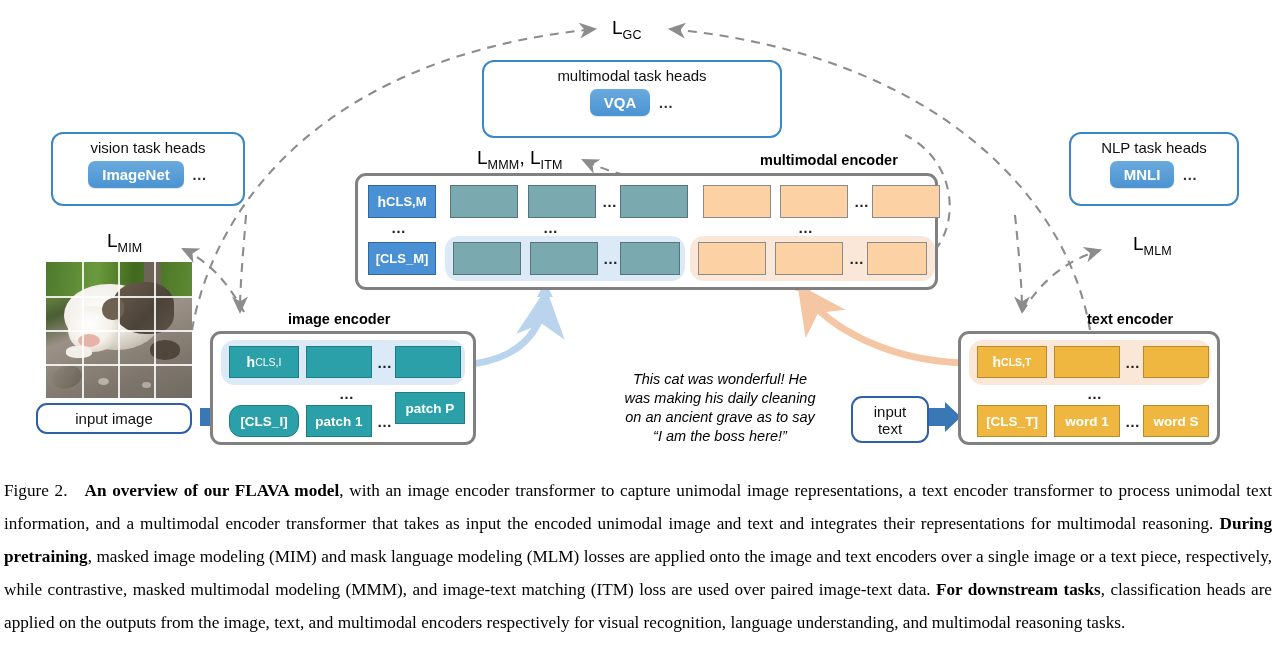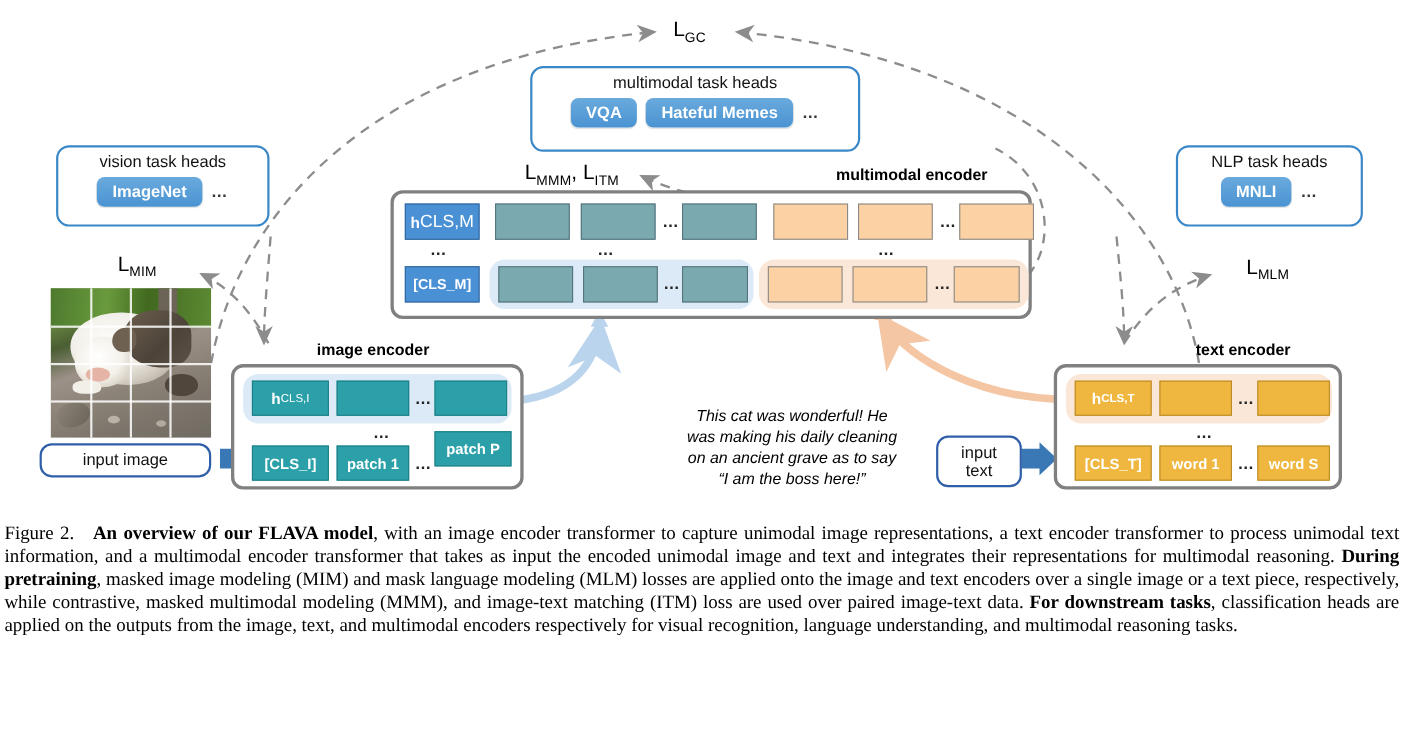--- a/index.html
+++ b/index.html
@@ -70,21 +70,21 @@
   
   .inbox{
     position:absolute;border:2px solid #2f5fa8;border-radius:11px;background:#fff;
     box-sizing:border-box;display:flex;align-items:center;justify-content:center;
     font-size:15px;color:#111;text-align:center;line-height:17px;z-index:6;
   }
 
   
   .caption{
     position:absolute;left:4px;top:474px;width:1268px;
-    font-family:"Liberation Serif",serif;font-size:17.2px;line-height:21px;
+    font-family:"Liberation Serif",serif;font-size:17.2px;line-height:33px;
     text-align:justify;color:#000;
   }
   .caption b{font-weight:bold;}
 
   
   #catphoto{position:absolute;left:46px;top:262px;width:146px;height:136px;z-index:3;overflow:hidden;}
   .gridline{position:absolute;background:rgba(255,255,255,.85);}
 
   svg.layer{position:absolute;left:0;top:0;width:1276px;height:666px;pointer-events:none;}
   #arcs{z-index:2;}
@@ -140,21 +140,20 @@
   </svg>
 
   <div class="loss" style="left:612px;top:17px;">
     <span>L</span><sub>GC</sub>
   </div>
 
   <div class="head-panel" style="left:482px;top:60px;width:300px;height:78px;">
     <div class="head-title">multimodal task heads</div>
     <div class="head-row">
       <div class="pill">VQA</div>
-      <div class="pill">Hateful Memes</div>
       <div class="dots">…</div>
     </div>
   </div>
 
   <div class="head-panel" style="left:51px;top:132px;width:194px;height:74px;align-items:center;">
     <div class="head-title">vision task heads</div>
     <div class="head-row">
       <div class="pill">ImageNet</div>
       <div class="dots">…</div>
     </div>
@@ -180,21 +179,21 @@
 
   <div class="enc-label" style="left:760px;top:152px;">multimodal encoder</div>
 
   <div class="enc-frame" style="left:355px;top:173px;width:583px;height:117px;">
 
     <div class="hl-blue" style="left:87px;top:60px;width:240px;height:45px;"></div>
     <div class="hl-orange" style="left:332px;top:60px;width:245px;height:45px;"></div>
 
     <div class="tok blue" style="left:10px;top:9px;width:68px;height:33px;z-index:3;">
       <span>h</span>
-        <sub style="font-size:16px;font-weight:normal;text-align:center;">CLS,M</sub>
+        <sub style="font-size:13px;font-weight:bold;text-align:center;">CLS,M</sub>
     </div>
     <div class="tok tealpale" style="left:92px;top:9px;width:68px;height:33px;z-index:3;"></div>
     <div class="tok tealpale" style="left:170px;top:9px;width:68px;height:33px;z-index:3;"></div>
     <div class="hdots" style="left:244px;top:17px;">…</div>
     <div class="tok tealpale" style="left:262px;top:9px;width:68px;height:33px;z-index:3;"></div>
 
     <div class="tok orangepale" style="left:345px;top:9px;width:68px;height:33px;z-index:3;"></div>
     <div class="tok orangepale" style="left:422px;top:9px;width:68px;height:33px;z-index:3;"></div>
     <div class="hdots" style="left:496px;top:17px;">…</div>
     <div class="tok orangepale" style="left:514px;top:9px;width:68px;height:33px;z-index:3;"></div>
@@ -223,21 +222,21 @@
     <div class="tok teal" style="left:16px;top:12px;width:70px;height:32px;z-index:3;">
       <span>h</span>
         <sub style="font-size:10.5px;font-weight:normal;">CLS,I</sub>
     </div>
     <div class="tok teal" style="left:93px;top:12px;width:66px;height:32px;z-index:3;"></div>
     <div class="hdots" style="left:164px;top:20px;z-index:3;">…</div>
     <div class="tok teal" style="left:182px;top:12px;width:66px;height:32px;z-index:3;"></div>
 
     <div class="vdots" style="left:126px;top:51px;">…</div>
 
-    <div class="tok teal" style="left:16px;top:71px;width:70px;height:32px;z-index:3;font-size:13.5px;">[CLS_I]</div>
+    <div class="tok teal" style="left:16px;top:71px;width:70px;height:32px;z-index:3;font-size:13.5px;border-radius:12px;">[CLS_I]</div>
     <div class="tok teal" style="left:93px;top:71px;width:66px;height:32px;z-index:3;font-size:13.5px;">patch 1</div>
     <div class="hdots" style="left:164px;top:79px;z-index:3;">…</div>
     <div class="tok teal" style="left:182px;top:58px;width:70px;height:32px;z-index:3;font-size:13.5px;">patch P</div>
   </div>
 
   <div class="enc-label" style="left:1054px;top:311px;margin-left:33px;">text encoder</div>
 
   <div class="enc-frame" style="left:958px;top:331px;width:262px;height:114px;">
     <div class="hl-orange" style="left:8px;top:6px;width:242px;height:45px;"></div>
 

